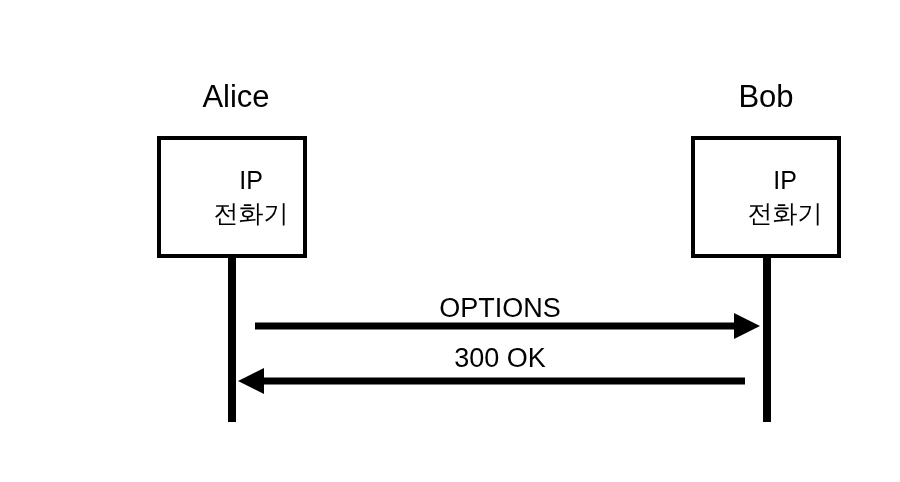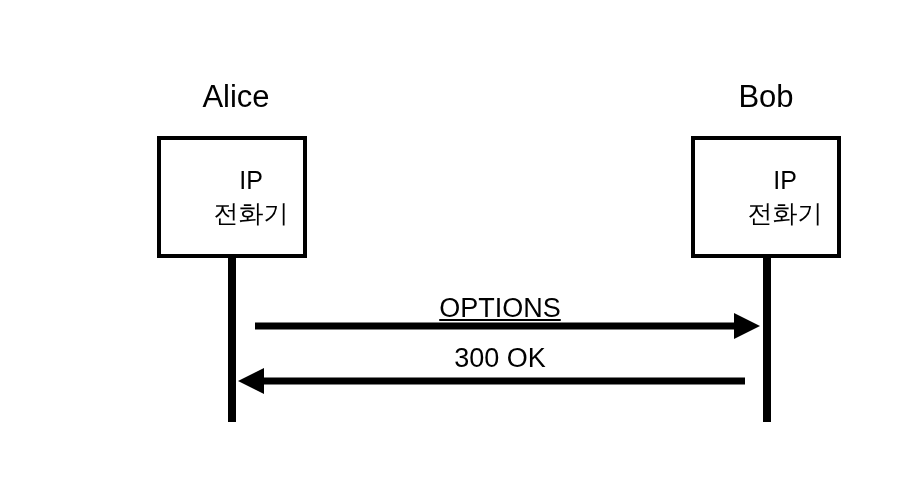--- a/index.html
+++ b/index.html
@@ -79,21 +79,21 @@
 
   <div class="actor-title" id="bob-title" style="left: 616px; top: 80px; width: 300px;">
     <span>Bob</span>
   </div>
   <div class="actor-box" id="bob-box" style="left: 691px; top: 136px; width: 150px; height: 122px; border-color: rgb(0, 0, 0);">
     <div class="actor-box-line">IP</div>
     <div class="actor-box-line">전화기</div>
   </div>
   <div class="lifeline" id="bob-lifeline" style="left: 763px; top: 256px; height: 196px; background: rgb(0, 0, 0);"></div>
 
-  <div class="msg-label" id="msg0-label" style="left: 250px; top: 293px; width: 500px; text-decoration: underline;">OPTIONS</div>
+  <div class="msg-label" id="msg0-label" style="left: 250px; top: 293px; width: 500px;">OPTIONS</div>
   <svg class="arrow-svg" id="msg0-arrow" xmlns="http://www.w3.org/2000/svg" width="545" height="34" viewBox="0 0 545 34" style="left: 235px; top: 309px;">
       <line x1="20" y1="17" x2="499" y2="17" stroke="#000000" stroke-width="7"></line>
       <polygon points="525,17 499,4 499,30" fill="#000000"></polygon>
     </svg>
 
   <div class="msg-label" id="msg1-label" style="left: 250px; top: 343px; width: 500px;">300 OK</div>
   <svg class="arrow-svg" id="msg1-arrow" xmlns="http://www.w3.org/2000/svg" width="547" height="34" viewBox="0 0 547 34" style="left: 218px; top: 364px;">
       <line x1="527" y1="17" x2="46" y2="17" stroke="#000000" stroke-width="7"></line>
       <polygon points="20,17 46,4 46,30" fill="#000000"></polygon>
     </svg>

